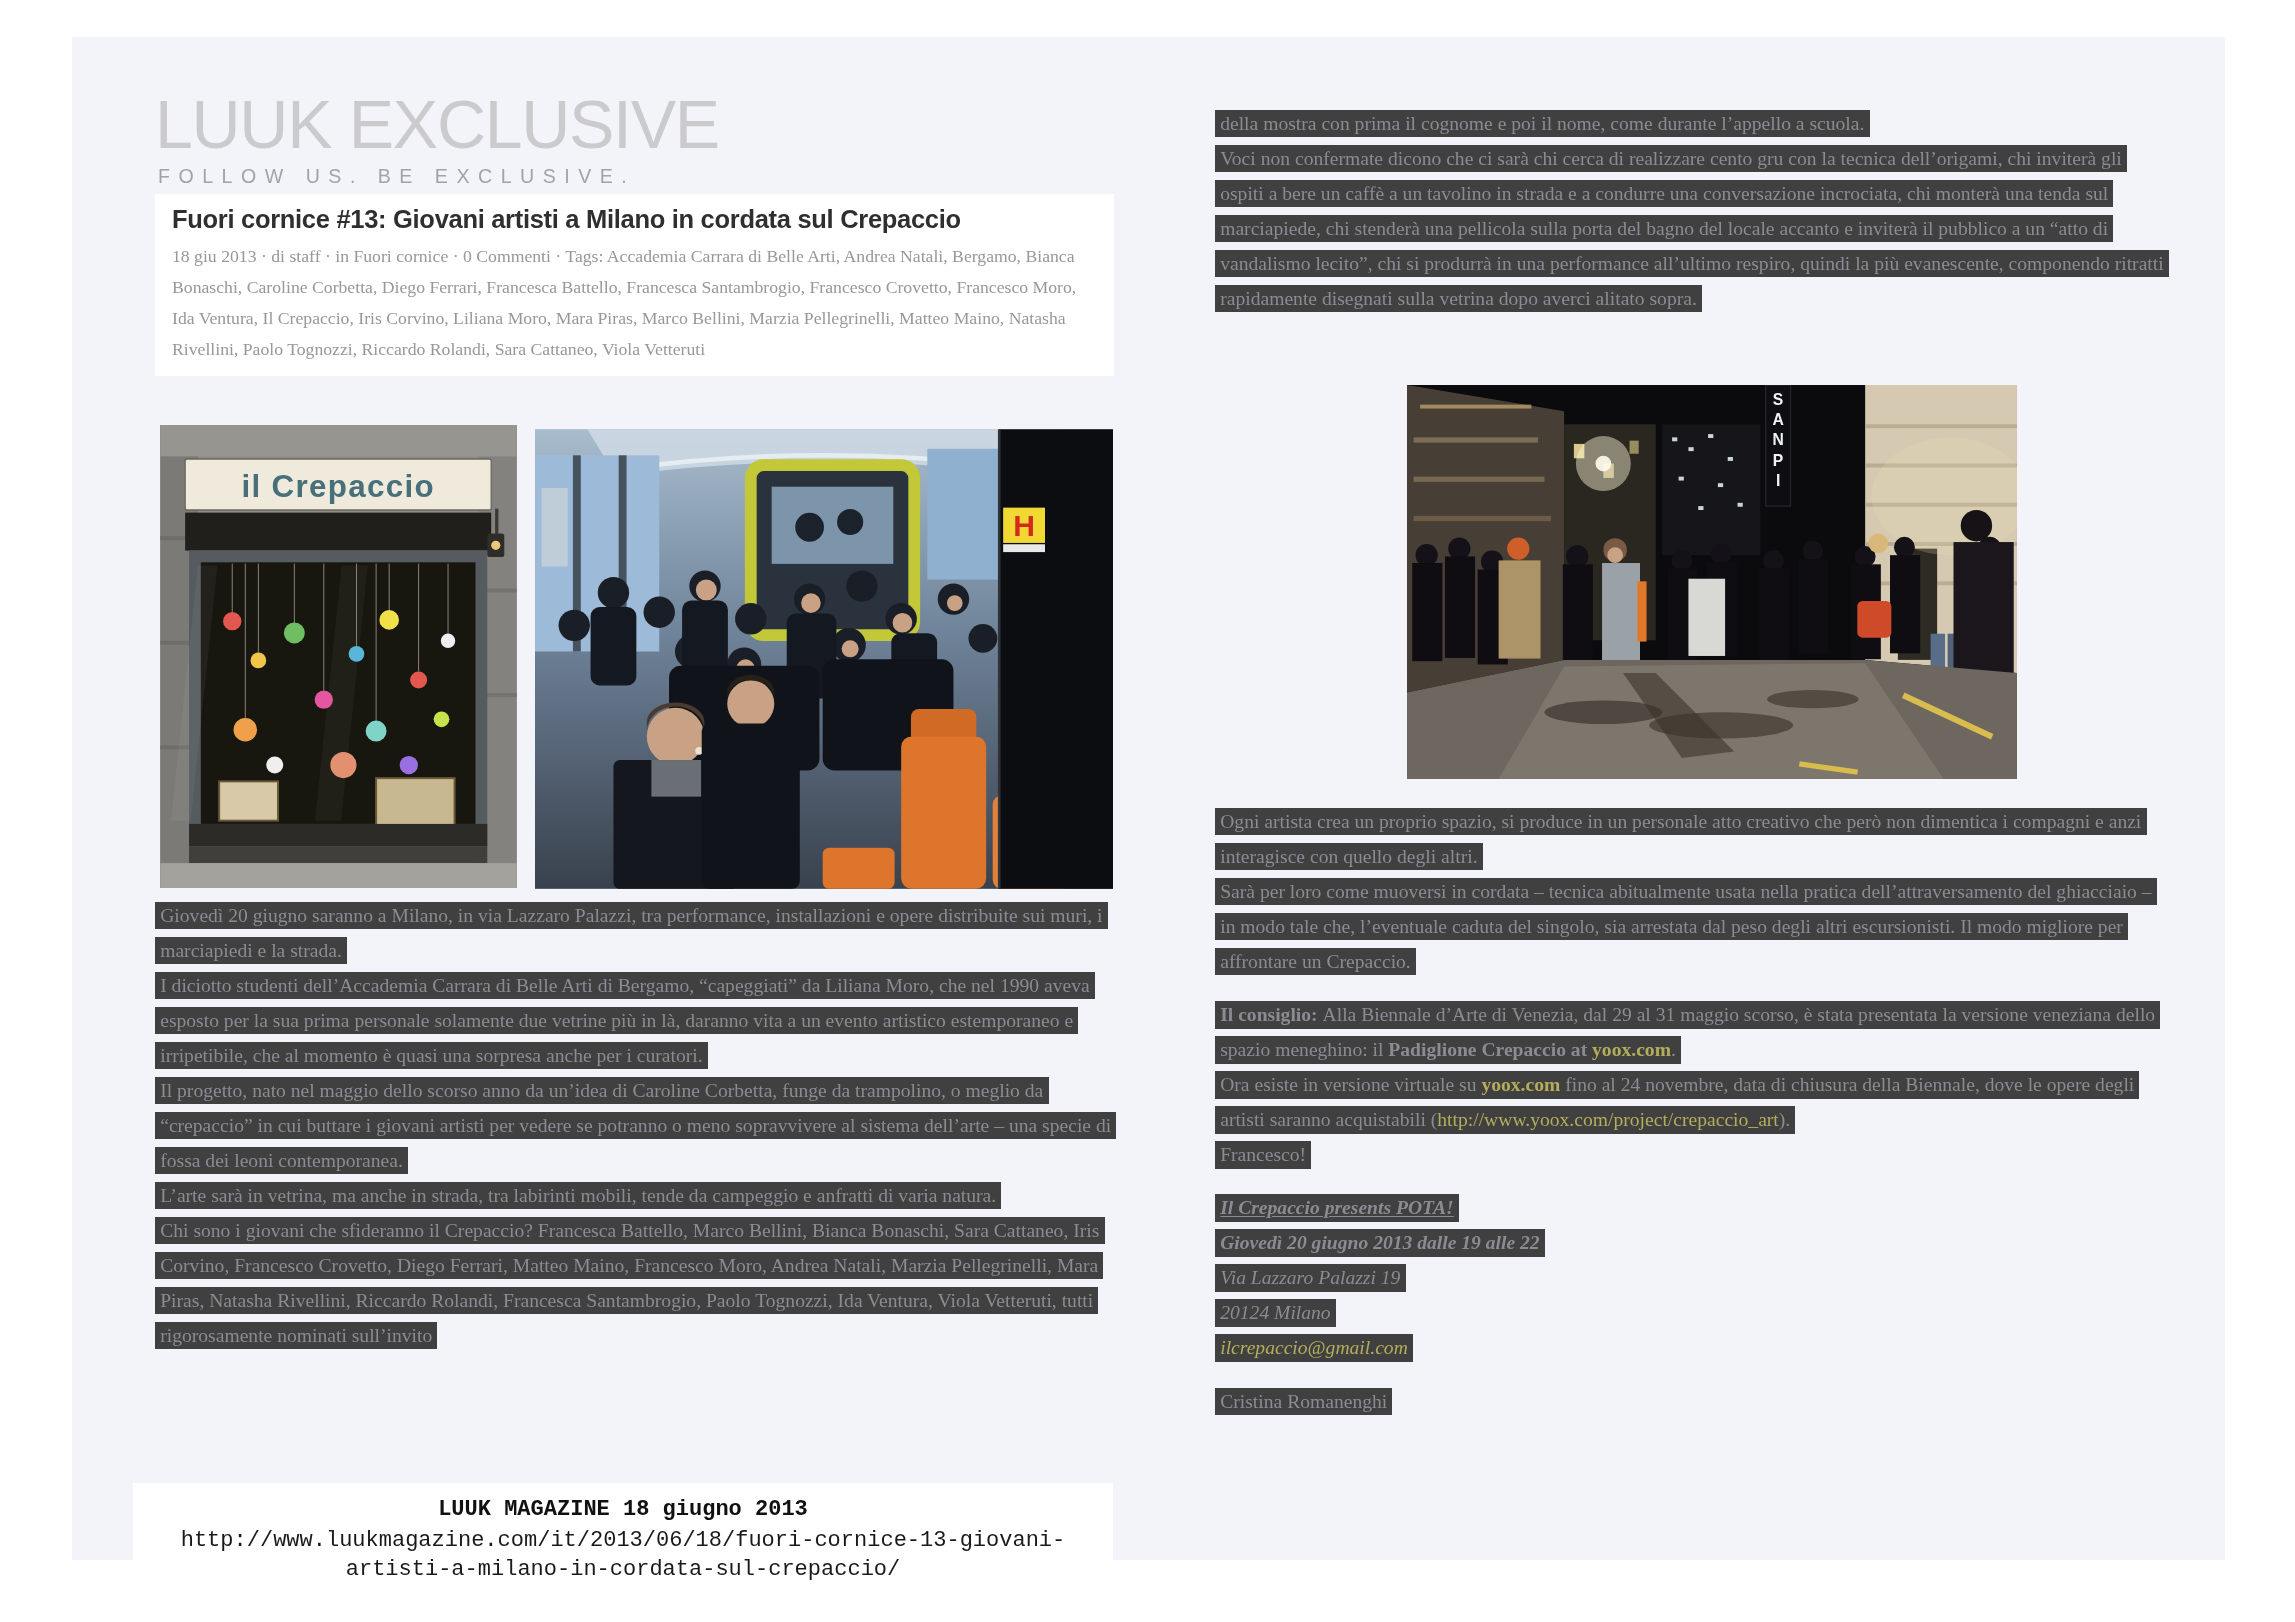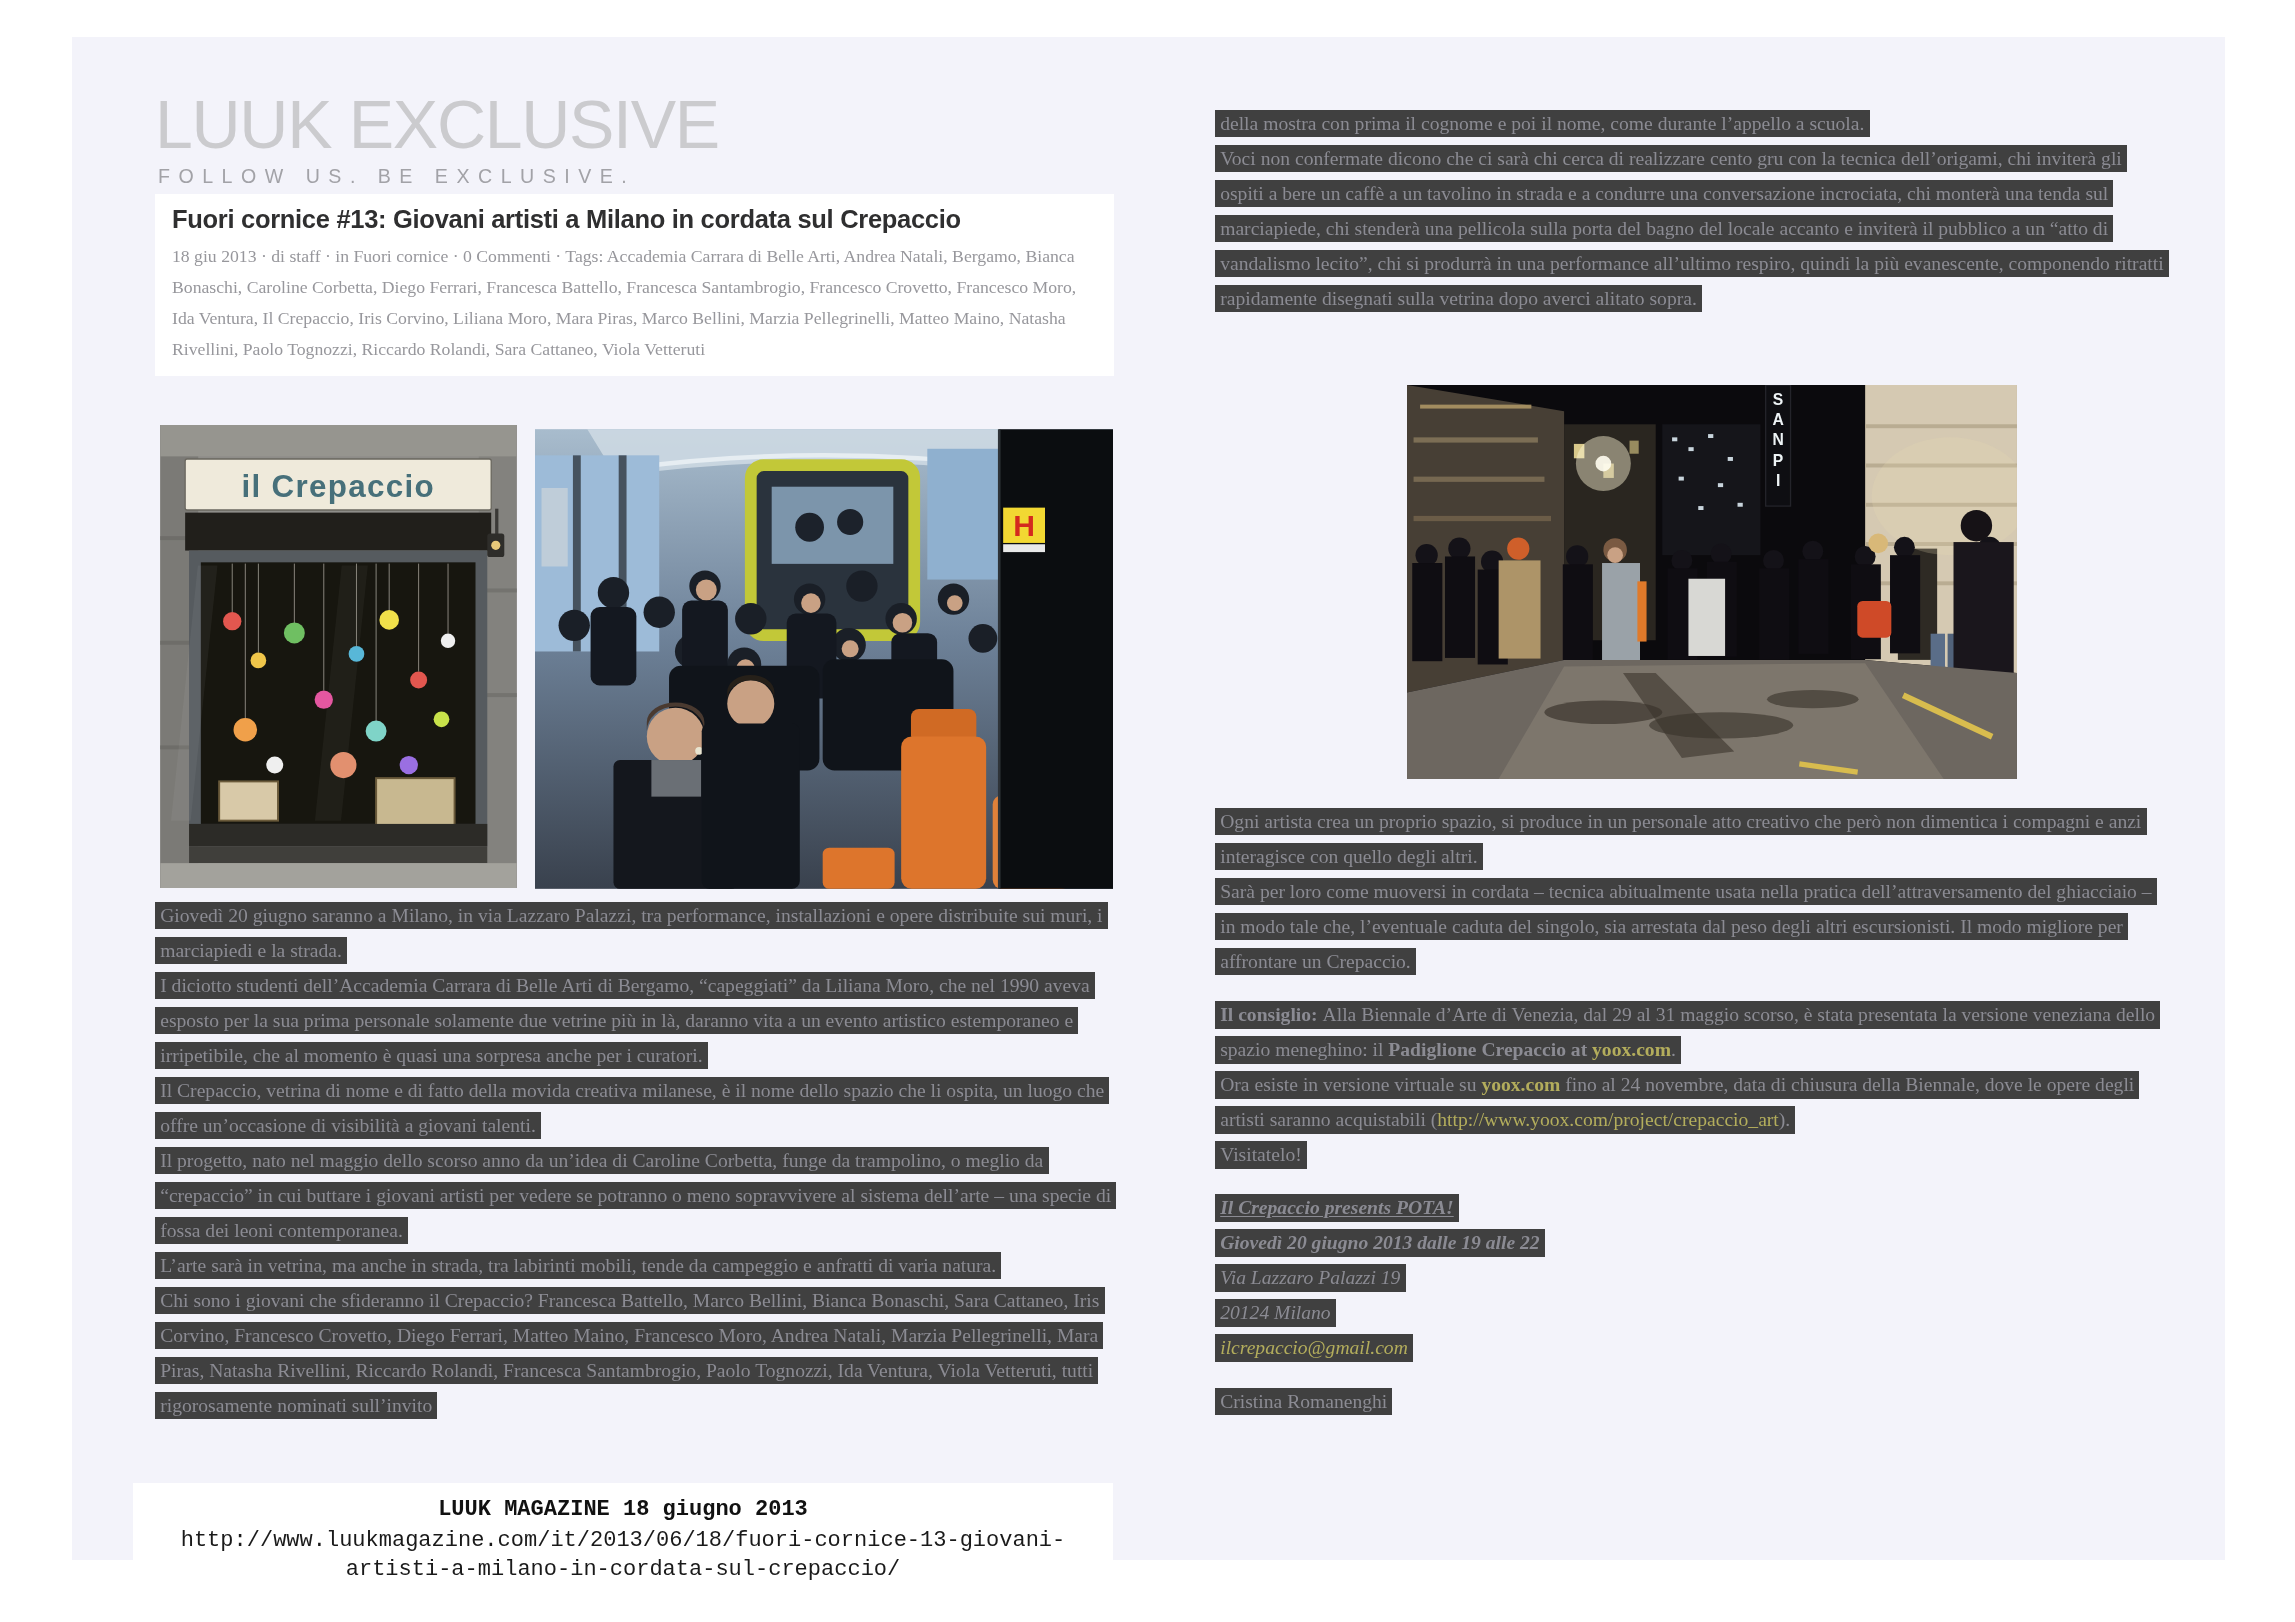--- a/index.html
+++ b/index.html
@@ -283,32 +283,31 @@
   <ellipse cx="480" cy="520" rx="110" ry="20" fill="#403a32" opacity="0.7"></ellipse>
   <ellipse cx="620" cy="480" rx="70" ry="14" fill="#403a32" opacity="0.7"></ellipse>
   <polygon points="330,440 380,440 500,560 420,570" fill="#3a342c" opacity="0.6"></polygon>
   <rect x="760" y="470" width="150" height="9" fill="#d8bc4e" transform="rotate(25 760 470)"></rect>
   <rect x="600" y="575" width="90" height="8" fill="#d8bc4e" transform="rotate(8 600 575)"></rect>
 </svg>
 
 <div class="abs textcol col-left-body">
     <p class="para"><span class="hl"><span>Giovedì 20 giugno saranno a Milano, in via Lazzaro Palazzi, tra performance, installazioni e opere distribuite sui muri, i marciapiedi e la strada.</span></span></p>
     <p class="para"><span class="hl"><span>I diciotto studenti dell’Accademia Carrara di Belle Arti di Bergamo, “capeggiati” da Liliana Moro, che nel 1990 aveva esposto per la sua prima personale solamente due vetrine più in là, daranno vita a un evento artistico estemporaneo e irripetibile, che al momento è quasi una sorpresa anche per i curatori.</span></span></p>
-    <p class="para"><span class="hl"><span>Il Crepaccio, vetrina di nome e di fatto della movida creativa milanese, è il nome dello spazio che li ospita, un luogo che offre un’occasione di visibilità a giovani talenti.</span></span></p>
     <p class="para"><span class="hl"><span>Il progetto, nato nel maggio dello scorso anno da un’idea di Caroline Corbetta, funge da trampolino, o meglio da “crepaccio” in cui buttare i giovani artisti per vedere se potranno o meno sopravvivere al sistema dell’arte – una specie di fossa dei leoni contemporanea.</span></span></p>
     <p class="para"><span class="hl"><span>L’arte sarà in vetrina, ma anche in strada, tra labirinti mobili, tende da campeggio e anfratti di varia natura.</span></span></p>
     <p class="para"><span class="hl"><span>Chi sono i giovani che sfideranno il Crepaccio? Francesca Battello, Marco Bellini, Bianca Bonaschi, Sara Cattaneo, Iris Corvino, Francesco Crovetto, Diego Ferrari, Matteo Maino, Francesco Moro, Andrea Natali, Marzia Pellegrinelli, Mara Piras, Natasha Rivellini, Riccardo Rolandi, Francesca Santambrogio, Paolo Tognozzi, Ida Ventura, Viola Vetteruti, tutti rigorosamente nominati sull’invito</span></span></p>
   </div>
 
 <div class="abs textcol col-right-bottom">
     <p class="para"><span class="hl"><span>Ogni artista crea un proprio spazio, si produce in un personale atto creativo che però non dimentica i compagni e anzi interagisce con quello degli altri.</span></span></p>
     <p class="para"><span class="hl"><span>Sarà per loro come muoversi in cordata – tecnica abitualmente usata nella pratica dell’attraversamento del ghiacciaio – in modo tale che, l’eventuale caduta del singolo, sia arrestata dal peso degli altri escursionisti. Il modo migliore per affrontare un Crepaccio.</span></span></p>
     <p class="para gap"><span class="hl"><span class="b">Il consiglio: </span><span>Alla Biennale d’Arte di Venezia, dal 29 al 31 maggio scorso, è stata presentata la versione veneziana dello spazio meneghino: il </span><span class="b">Padiglione Crepaccio at </span><span class="b link">yoox.com</span><span>.</span></span></p>
     <p class="para"><span class="hl"><span>Ora esiste in versione virtuale su </span><span class="b link">yoox.com</span><span> fino al 24 novembre, data di chiusura della Biennale, dove le opere degli artisti saranno acquistabili (</span><span class="link">http://www.yoox.com/project/crepaccio_art</span><span>).</span></span></p>
-    <p class="para"><span class="hl"><span>Visitatelo!</span></span></p>
+    <p class="para"><span class="hl"><span>Francesco!</span></span></p>
     <p class="para gap"><span class="hl"><span class="b i u">Il Crepaccio presents POTA!</span></span></p>
     <p class="para"><span class="hl"><span class="b i">Giovedì 20 giugno 2013 dalle 19 alle 22</span></span></p>
     <p class="para"><span class="hl"><span class="i">Via Lazzaro Palazzi 19</span></span></p>
     <p class="para"><span class="hl"><span class="i">20124 Milano</span></span></p>
     <p class="para"><span class="hl"><span class="i link">ilcrepaccio@gmail.com</span></span></p>
     <p class="para gap"><span class="hl"><span>Cristina Romanenghi</span></span></p>
   </div>
 
 <div class="abs footer-block">
   <p class="src-title">LUUK MAGAZINE 18 giugno 2013</p>

